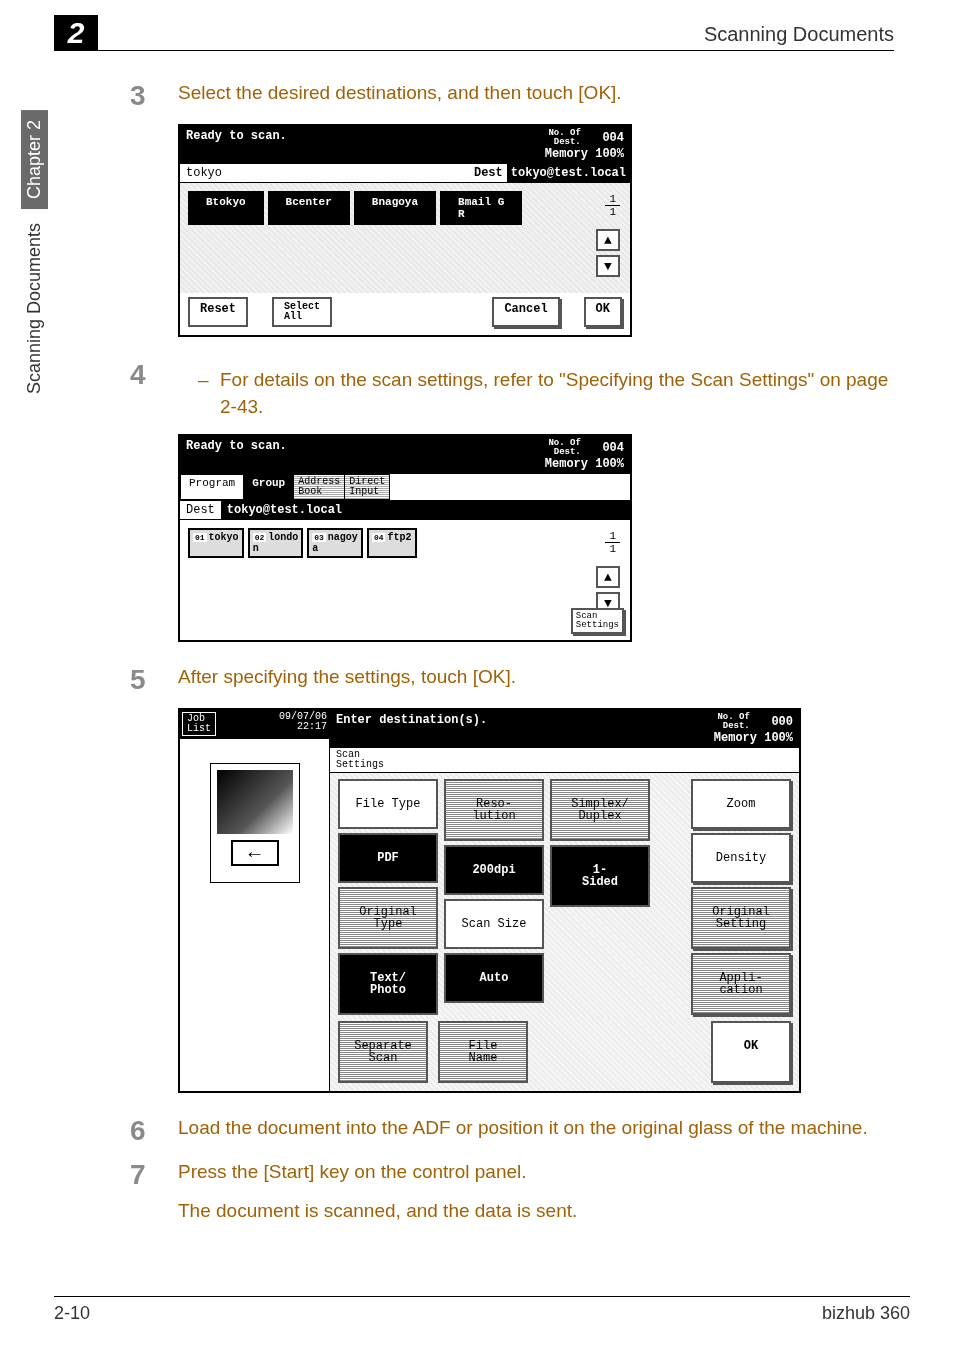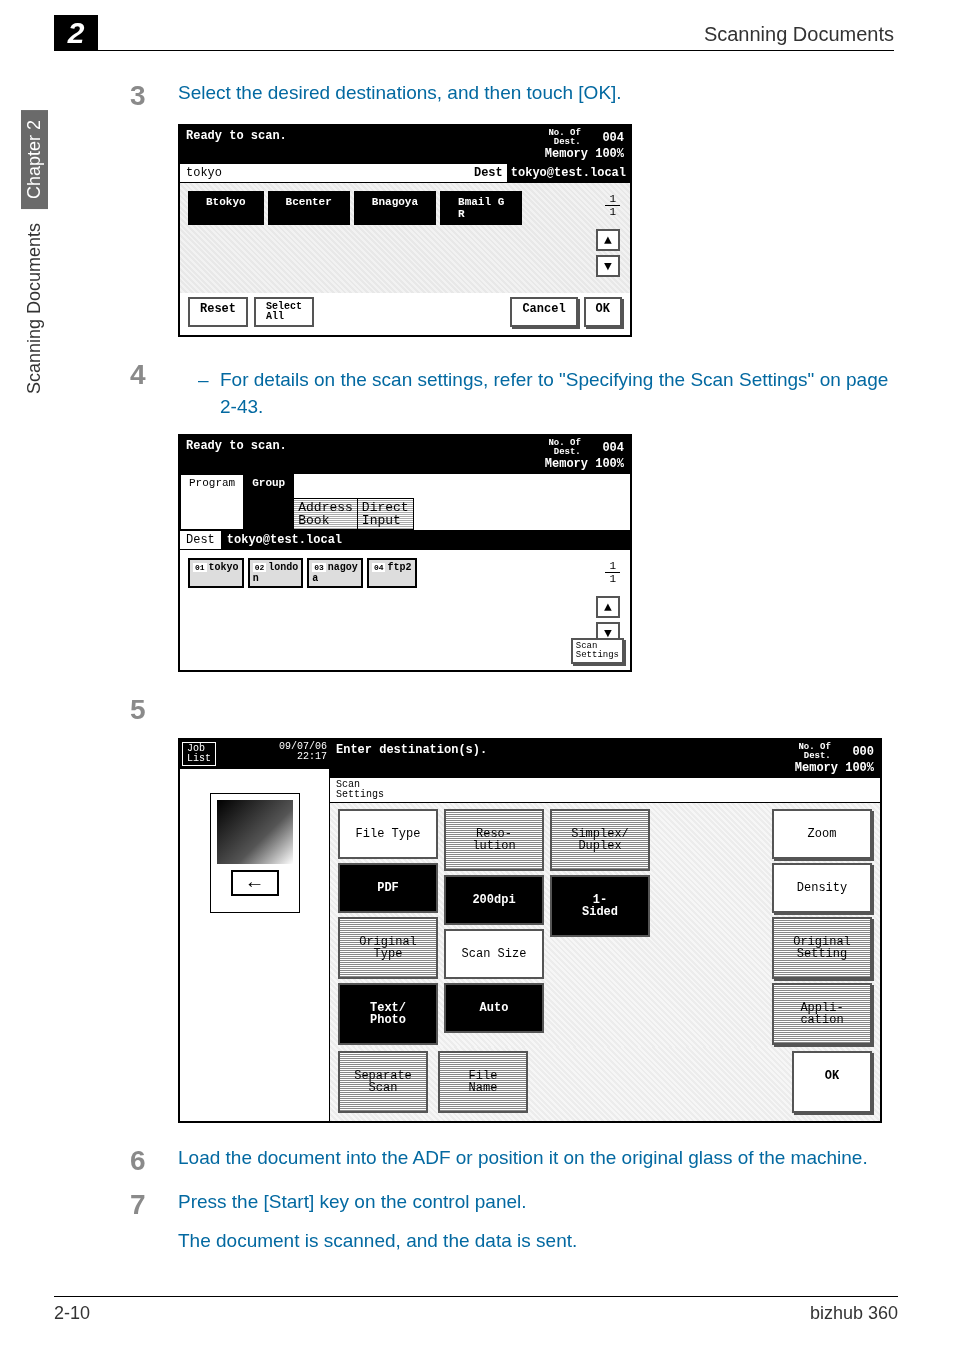--- a/index.html
+++ b/index.html
@@ -84,40 +84,40 @@
       font-weight: bold;
       color: #8a8a8a;
       width: 48px;
       flex-shrink: 0;
       line-height: 1;
       padding-top: 2px;
     }
     .step-body {
       flex: 1;
       font-size: 19px;
-      color: #0369a1;
+      color: #a16207;
       line-height: 1.4;
     }
     .step-sub {
       display: flex;
       margin-top: 8px;
       padding-left: 20px;
     }
     .step-sub .dash { width: 22px; flex-shrink:0; }
 
     
     .lcd {
       margin: 6px 0 22px 48px;
       border: 2px solid #000;
       background: #fff;
       font-family: "Courier New", monospace;
       font-size: 12px;
     }
     .lcd-small { width: 454px; }
-    .lcd-large { width: 704px; }
+    .lcd-large { width: 623px; }
 
     .lcd-header { display: flex; background:#000; color:#fff; font-weight:bold; }
     .lcd-header .hl { padding:3px 6px; flex:1; }
     .lcd-header .hr { padding:3px 6px; text-align:right; white-space:pre; }
     .lcd-subhead { display:flex; background:#fff; border-bottom:1px solid #000; }
     .lcd-subhead .sl { padding:2px 6px; flex:1; }
     .lcd-subhead .sr { padding:2px 4px; font-weight:bold; }
     .lcd-subhead .sd { padding:2px 4px; background:#000; color:#fff; font-weight:bold; }
 
     .lcd-body { position:relative; padding:8px; min-height:110px; }
@@ -127,29 +127,29 @@
     .chip { border:2px solid #000; background:#000; color:#fff; padding:3px 16px; font-size:11px; font-weight:bold; }
     .chip.light { background:#ddd; color:#000; }
     .chip.tiny { font-size:10px; padding:2px 3px; }
     .chip .sup { font-size:8px; background:#fff; color:#000; padding:0 2px; margin-right:2px; }
 
     .frac { position:absolute; right:10px; top:10px; font-size:11px; text-align:center; }
     .frac .t { border-bottom:1px solid #000; padding:0 4px;}
     .arrow-btn { width:24px; height:22px; border:2px solid #555; background:#fff; display:flex; align-items:center; justify-content:center; font-size:13px; margin-top:4px; }
     .arrow-col { position:absolute; right:10px; top:42px; }
 
-    .lcd-footer { display:flex; gap:6px; padding:4px 8px 8px; }
+    .lcd-footer { display:flex; gap:24px; padding:4px 8px 8px; }
     .fbtn { border:2px solid #555; padding:3px 10px; font-size:12px; background:#fff; font-weight:bold; }
     .fbtn.shadow { box-shadow:2px 2px 0 #555; }
     .fspacer { flex:1; }
 
     .tab-row { display:flex; border-bottom:1px solid #000; }
     .tab { border:1px solid #000; padding:2px 8px; font-size:11px; background:#fff; margin-right:-1px; }
     .tab.dark { background:#000; color:#fff; font-weight:bold; }
-    .tab.lined { background:repeating-linear-gradient(0deg,#aaa,#aaa 1px,#fff 1px,#fff 2px); font-size:13px; line-height:1; padding:2px 4px;margin-top:24px;}
+    .tab.lined { background:repeating-linear-gradient(0deg,#aaa,#aaa 1px,#fff 1px,#fff 2px); font-size:10px; line-height:1; padding:2px 4px;}
     .dest-line { display:flex; border-bottom:1px solid #000; font-size:12px; }
     .dest-line .lbl { padding:2px 6px; }
     .dest-line .val { background:#000; color:#fff; padding:2px 6px; flex:1; font-weight:bold; }
 
     .scan-corner { position:absolute; right:6px; bottom:6px; border:2px solid #555; font-size:9px; line-height:1; padding:2px 3px; background:#fff; box-shadow:2px 2px 0 #555; white-space:pre; }
 
     
     .lcd3-top { display:flex; }
     .lcd3-left { width:150px; border-right:1px solid #000; }
     .lcd3-jobbar { display:flex; background:#000; color:#fff; font-size:10px; padding:2px; }
@@ -172,21 +172,21 @@
     .sbtn.dark { background:#000; color:#fff; font-weight:bold; }
     .sbtn.stripe { background:repeating-linear-gradient(0deg,#888,#888 1px,#fff 1px,#fff 2px); }
     .sbtn.shadowr { box-shadow:2px 2px 0 #555; }
     .right-col { margin-left:auto; }
     .lcd3-foot { display:flex; gap:10px; padding:4px 8px 8px; background:repeating-linear-gradient(45deg,#ececec,#ececec 2px,#f6f6f6 2px,#f6f6f6 4px);justify-content:center; }
 
     .page-footer {
       position: absolute;
       bottom: 28px;
       left: 54px;
-      right: 56px;
+      right: 44px;
       border-top: 1px solid #000;
       display: flex;
       justify-content: space-between;
       padding-top: 6px;
       font-size: 18px;
       color: #333;
     }
   </style>
 </head>
 <body>
@@ -293,20 +293,21 @@
           <div class="arrow-btn">▲</div>
           <div class="arrow-btn">▼</div>
         </div>
         <div class="scan-corner">Scan
 Settings</div>
       </div>
     </div>
 
     <div class="step">
       <div class="step-num">5</div>
+      <div class="step-body">After specifying the settings, touch [OK].</div>
     </div>
 
     <div class="lcd lcd-large" style="padding:0;">
       <div class="lcd3-top">
         <div class="lcd3-left">
           <div class="lcd3-jobbar">
             <div class="jb">Job
 List</div>
             <div class="jt">09/07/06
 22:17</div>

